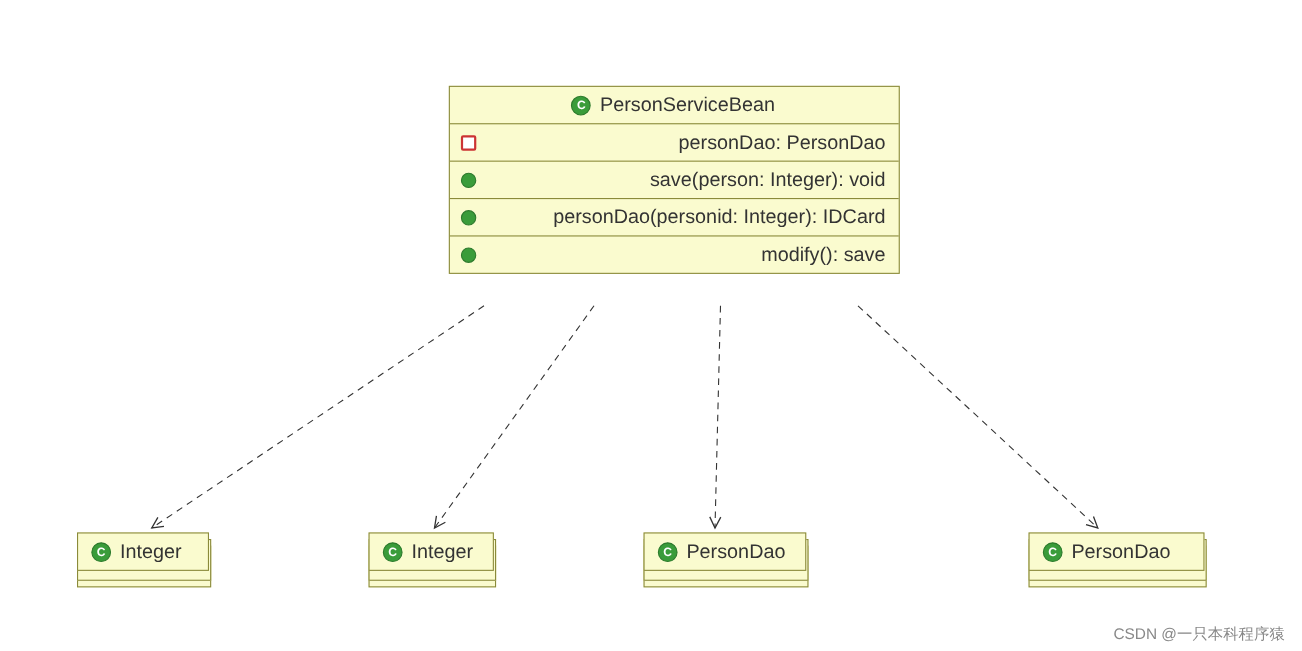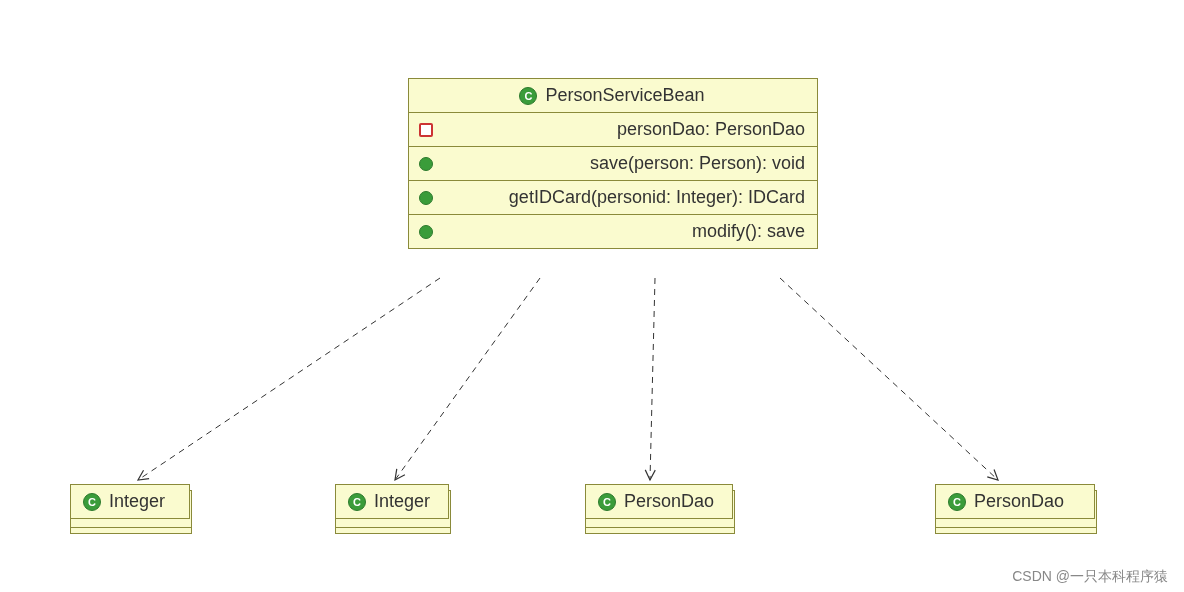--- a/index.html
+++ b/index.html
@@ -29,25 +29,25 @@
   <div class="row">
     <span class="ico ico-c">C</span>
     <span>PersonServiceBean</span>
   </div>
   <div class="row">
     <span class="ico-priv"></span>
     <span>personDao: PersonDao</span>
   </div>
   <div class="row">
     <span class="ico-pub"></span>
-    <span>save(person: Person): void</span>
+    <span>save(person: Integer): void</span>
   </div>
   <div class="row">
     <span class="ico-pub"></span>
-    <span>getIDCard(personid: Integer): IDCard</span>
+    <span>personDao(personid: Integer): IDCard</span>
   </div>
   <div class="row">
     <span class="ico-pub"></span>
     <span>modify(): save</span>
   </div>
 </div>
 
 <svg class="arrows">
   <defs>
     <marker id="arrowhead" markerWidth="14" markerHeight="12" refX="12" refY="6" orient="auto" markerUnits="userSpaceOnUse">

